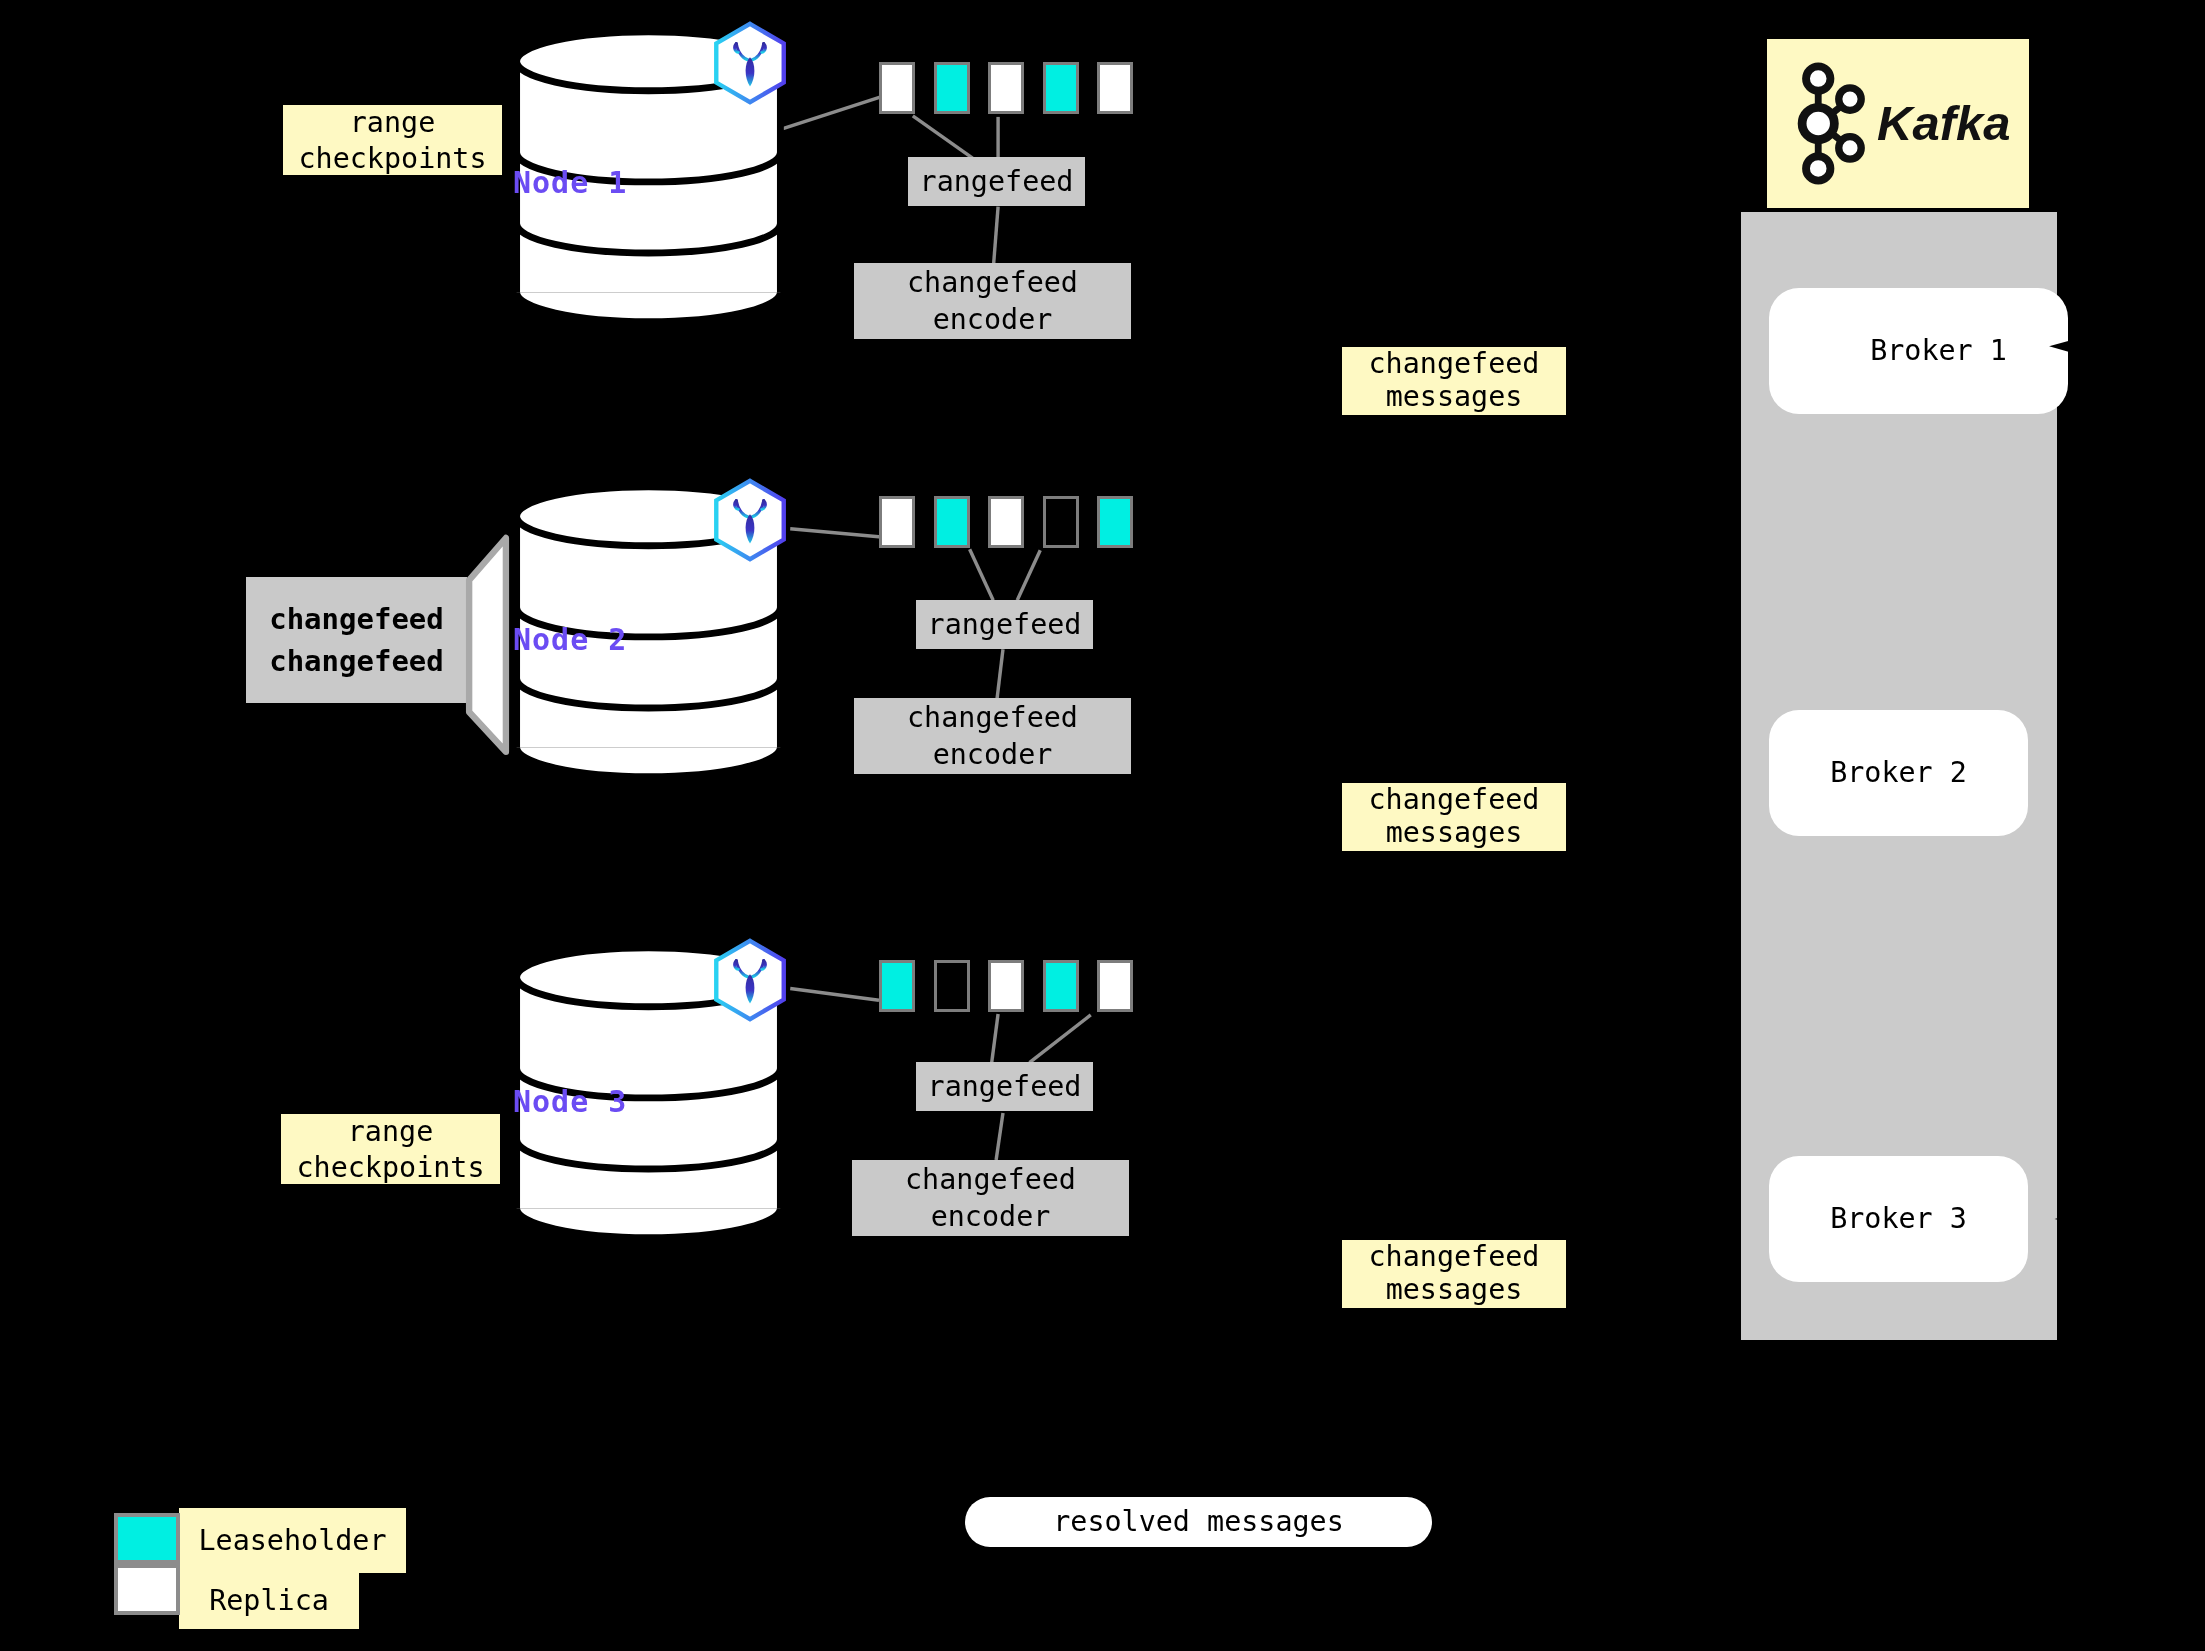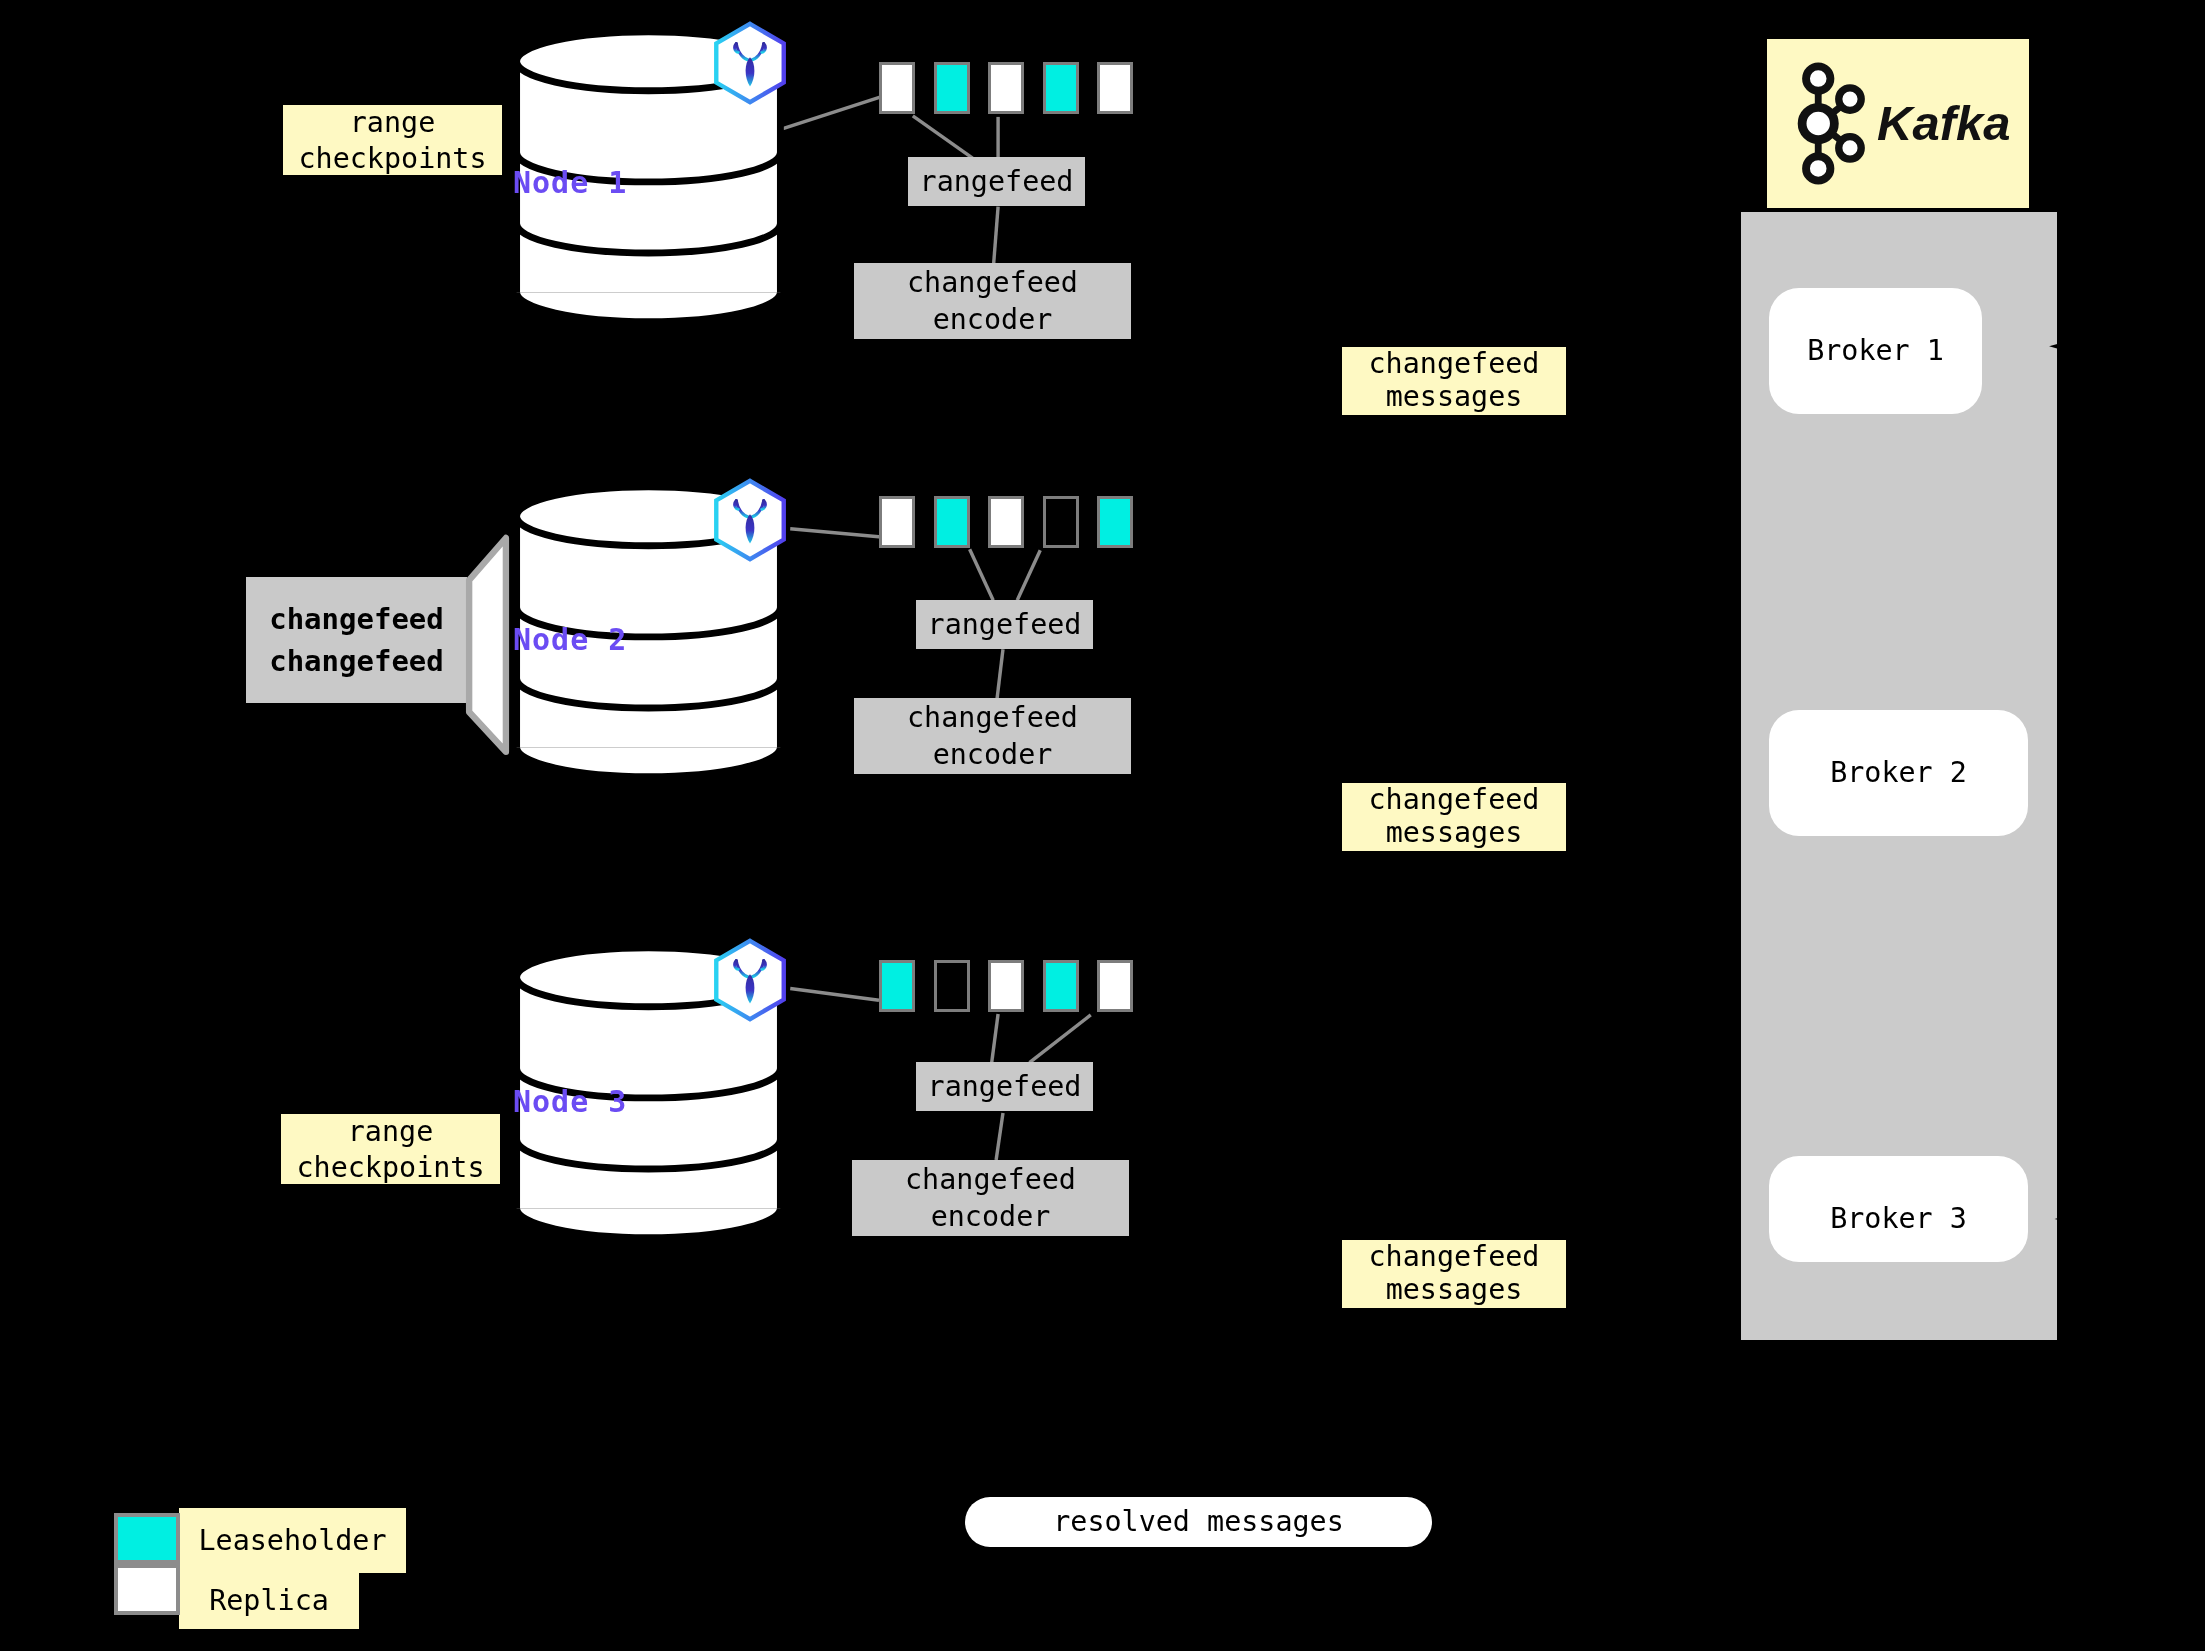--- a/index.html
+++ b/index.html
@@ -220,23 +220,23 @@
         <circle cx="55" cy="222" r="25" stroke-width="16"></circle>
         <circle cx="120" cy="80" r="23" stroke-width="15"></circle>
         <circle cx="120" cy="180" r="23" stroke-width="15"></circle>
       </g>
     </svg>
     <div class="abs kafka-brand" style="left:110px;top:0;width:147px;text-align:left;">Kafka</div>
   </div>
 
   <div class="abs kafka-container" style="left:1741px;top:212px;width:316px;height:1128px;"></div>
 
-  <div class="abs broker" style="left:1769px;top:288px;width:213px;height:126px;">Broker 1</div>
+  <div class="abs broker" style="left:1769px;top:288px;width:259px;height:126px;padding-left:40px;">Broker 1</div>
   <div class="abs broker" style="left:1769px;top:710px;width:259px;height:126px;">Broker 2</div>
-  <div class="abs broker" style="left:1769px;top:1156px;width:259px;height:106px;">Broker 3</div>
+  <div class="abs broker" style="left:1769px;top:1156px;width:259px;height:126px;">Broker 3</div>
 
   <div class="abs pill" style="left:965px;top:1459px;width:467px;height:50px;margin-top:38px;">resolved messages</div>
 
   <div class="abs whitebox legend-label" style="left:179px;top:1508px;width:227px;height:65px;line-height:65px;">Leaseholder</div>
   <div class="abs whitebox legend-label" style="left:179px;top:1573px;width:180px;height:56px;line-height:56px;">Replica</div>
   <div class="abs legend-swatch" style="left:114px;top:1513px;" data-kind="leaseholder"></div>
   <div class="abs legend-swatch" style="left:114px;top:1564px;" data-kind="replica"></div>
 
   <svg class="layer" viewBox="0 0 4498 3369">
     <polygon points="957,1183 1032,1097 1032,1533 957,1452" fill="#fff" stroke="var(--blade-border)" stroke-width="13" stroke-linejoin="round"></polygon>

